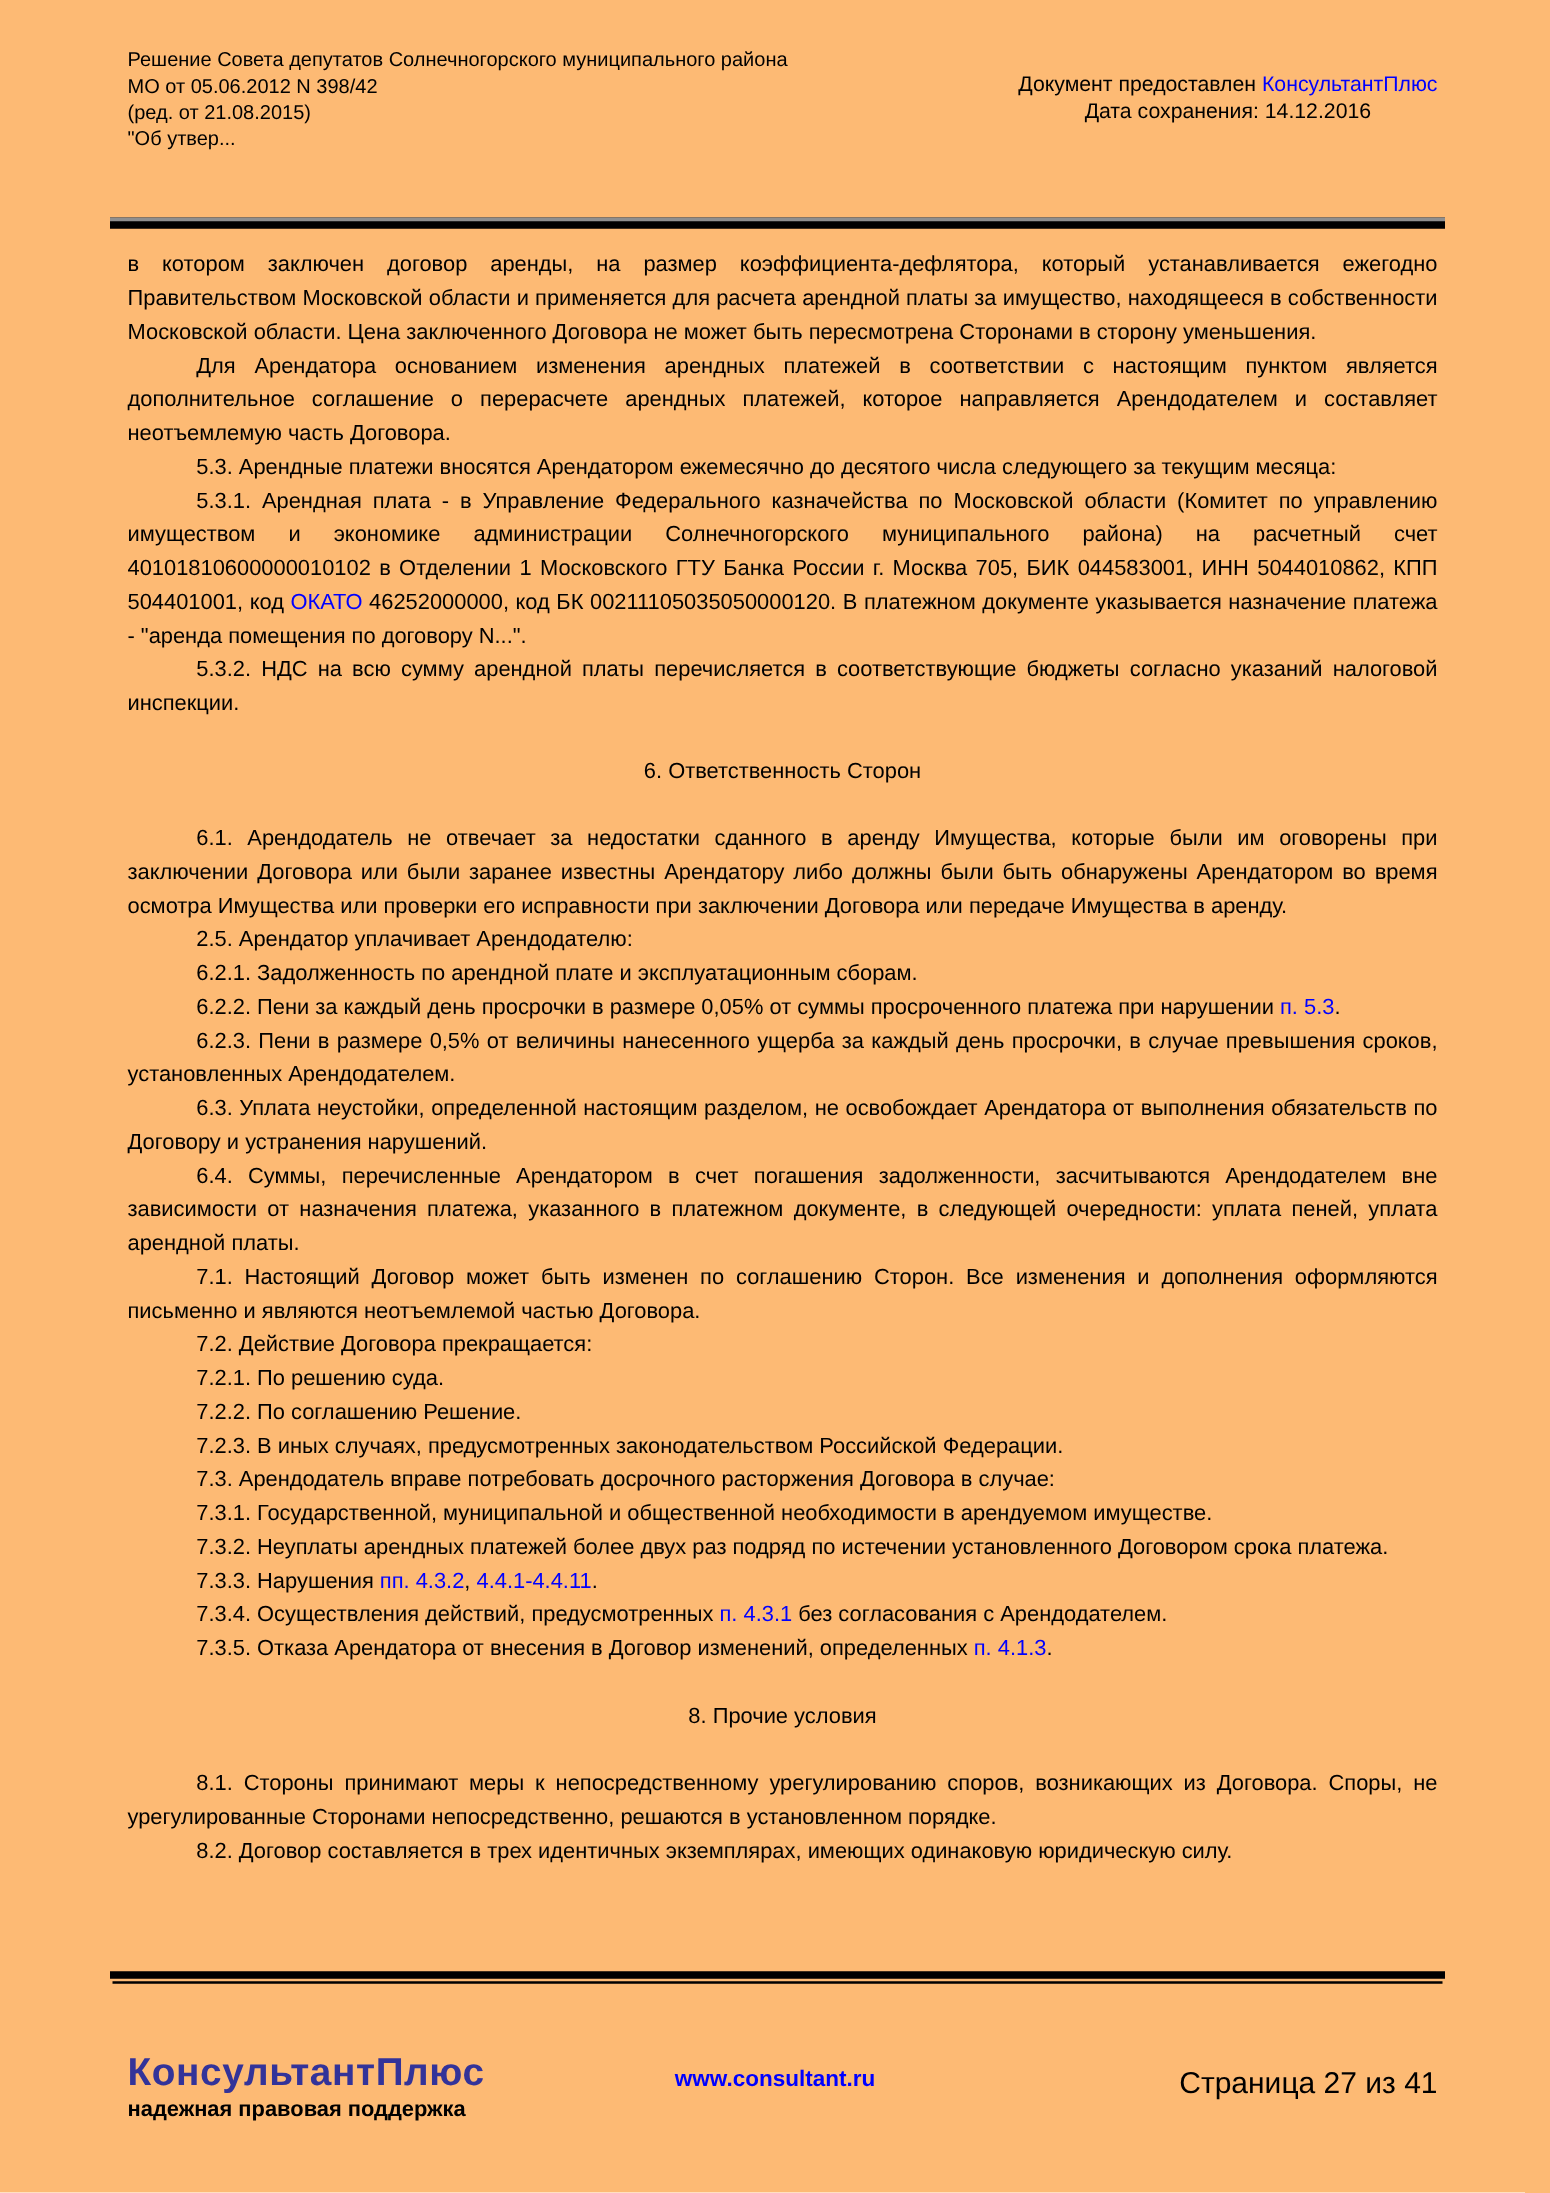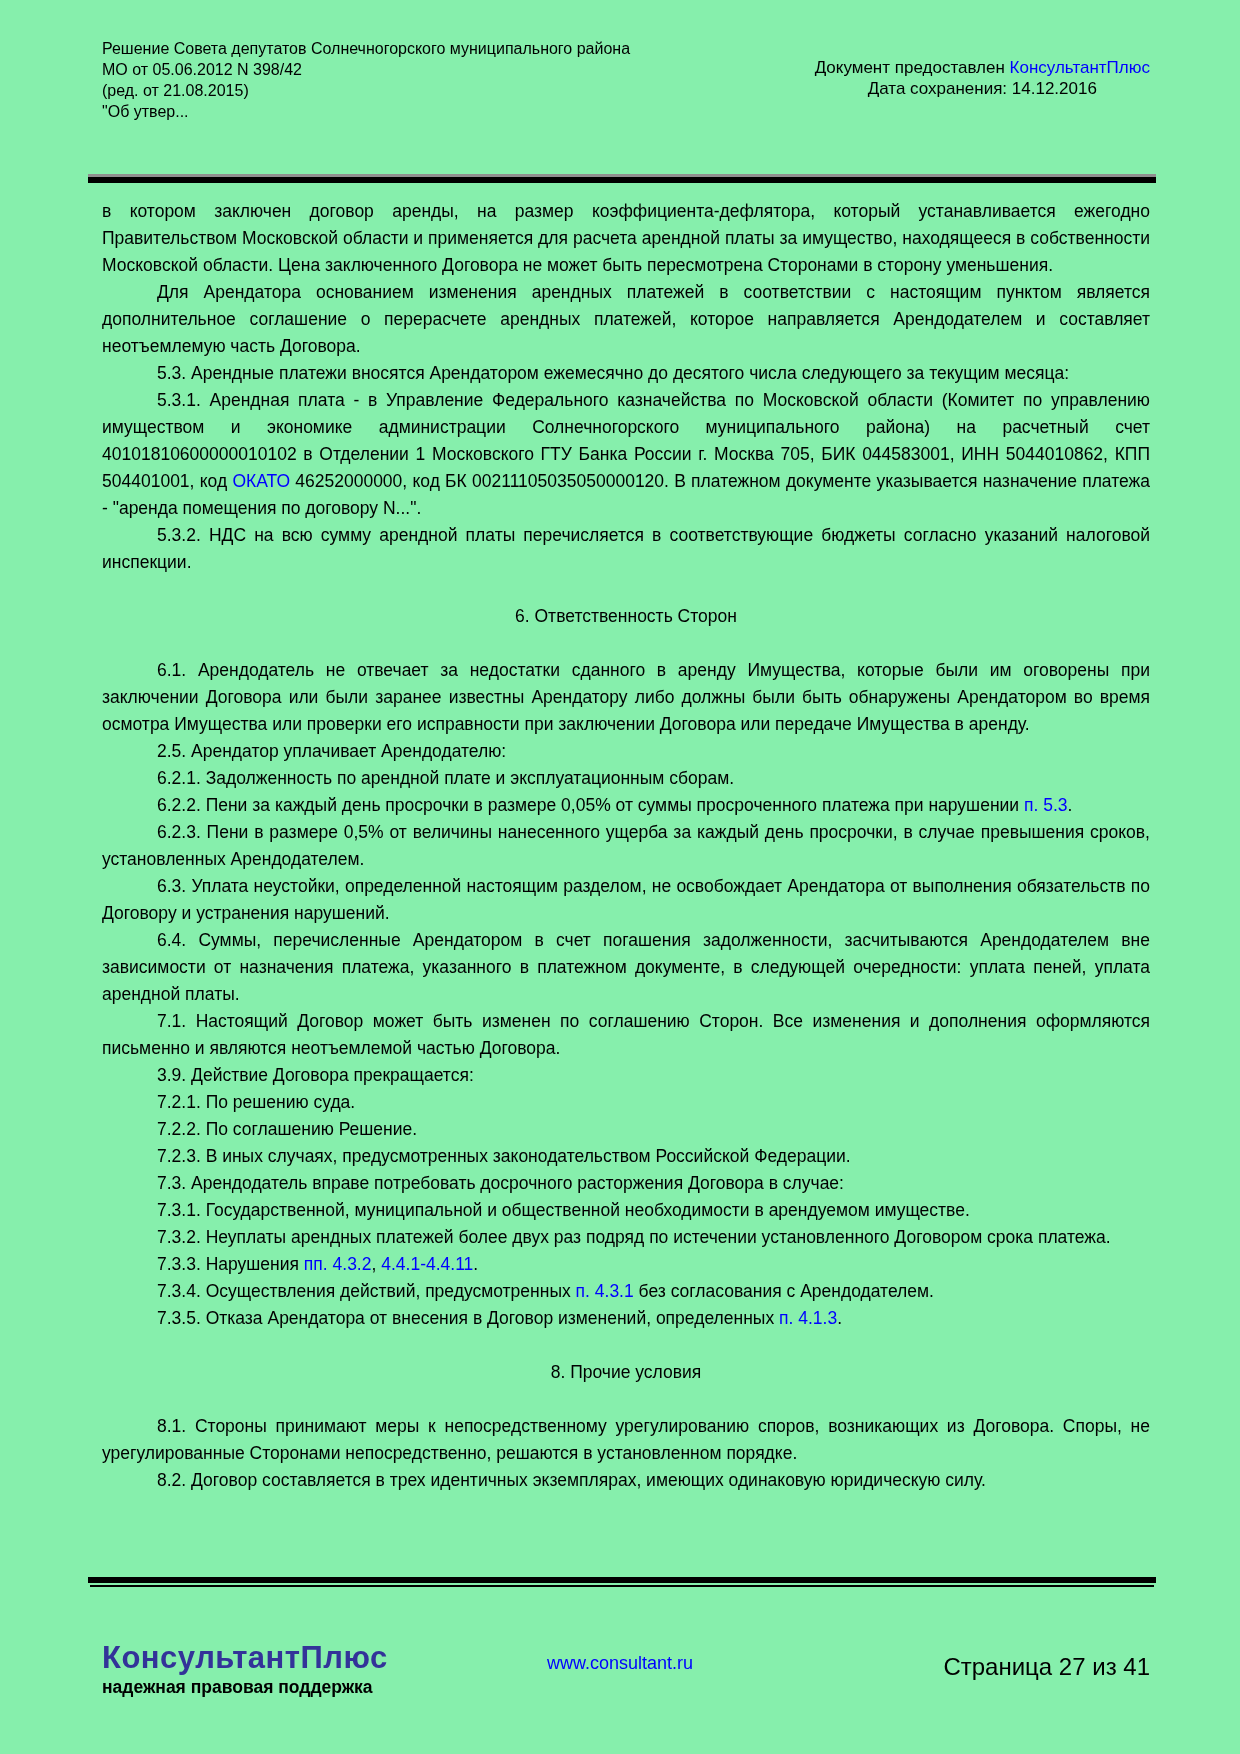--- a/index.html
+++ b/index.html
@@ -1,38 +1,38 @@
 <!DOCTYPE html>
 <html lang="ru" style="--link: #0000ff; --logo: #333399;"><head>
 <meta charset="utf-8">
 <style>
   html,body{margin:0;padding:0;background:#ffffff;}
   .page{
-    position:relative;width:1240px;height:1754px;background:#86efac;
+    position:relative;width:1240px;height:1754px;background:#fdba74;
     font-family:"Liberation Sans", sans-serif;color:#000;overflow:hidden;
   }
   
   .hdr{position:absolute;top:38px;left:102px;right:90px;display:flex;justify-content:space-between;}
   .hdr-left{font-size:16px;line-height:21px;max-width:620px;}
   .hdr-right{text-align:center;font-size:17px;line-height:21px;padding-top:19px;white-space:nowrap;}
   a.lnk{color:var(--link,#0000ff);text-decoration:none;cursor:pointer;}
   
   .rule-top{position:absolute;top:174px;left:88px;right:84px;height:6px;background:#000;border-top:3px solid #8f8f8f;}
   .rule-bottom{position:absolute;top:1577px;left:88px;right:84px;height:6px;background:#000;box-shadow:0 6px 0 -2px #000;}
   
   .doc-body{position:absolute;top:198px;left:102px;right:90px;font-size:17.5px;line-height:27px;text-align:justify;}
   .doc-body p{margin:0;}
   .doc-body p.indent{text-indent:55px;}
   .doc-body p.heading{text-align:center;text-indent:0;margin:27px 0;}
   .doc-body a.doc-link{color:var(--link,#0000ff);text-decoration:none;cursor:pointer;}
   
   .logo-block{position:absolute;left:102px;top:1641px;}
   .logo-title{font-size:31px;line-height:33px;font-weight:bold;color:var(--logo,#333399);letter-spacing:0.5px;}
   .logo-sub{font-size:17.5px;font-weight:bold;color:#000;margin-top:3px;}
-  .footer-url{position:absolute;left:0;right:0;top:1653px;text-align:center;font-size:18px;font-weight:normal;color:var(--link,#0000ff);text-decoration:none;}
+  .footer-url{position:absolute;left:0;right:0;top:1653px;text-align:center;font-size:18px;font-weight:bold;color:var(--link,#0000ff);text-decoration:none;}
   .footer-page{position:absolute;right:90px;top:1653px;font-size:24px;color:#000;}
 </style>
 </head>
 <body>
 
 <div class="page">
 
   <div class="hdr">
     <div class="hdr-left">
       <div>Решение Совета депутатов Солнечногорского муниципального района</div>
@@ -56,21 +56,21 @@
       <p class="indent"><span>5.3.2. НДС на всю сумму арендной платы перечисляется в соответствующие бюджеты согласно указаний налоговой инспекции.</span></p>
       <p class="heading">6. Ответственность Сторон</p>
       <p class="indent"><span>6.1. Арендодатель не отвечает за недостатки сданного в аренду Имущества, которые были им оговорены при заключении Договора или были заранее известны Арендатору либо должны были быть обнаружены Арендатором во время осмотра Имущества или проверки его исправности при заключении Договора или передаче Имущества в аренду.</span></p>
       <p class="indent"><span>2.5. Арендатор уплачивает Арендодателю:</span></p>
       <p class="indent"><span>6.2.1. Задолженность по арендной плате и эксплуатационным сборам.</span></p>
       <p class="indent"><span>6.2.2. Пени за каждый день просрочки в размере 0,05% от суммы просроченного платежа при нарушении </span><a href="#" class="doc-link">п. 5.3</a><span>.</span></p>
       <p class="indent"><span>6.2.3. Пени в размере 0,5% от величины нанесенного ущерба за каждый день просрочки, в случае превышения сроков, установленных Арендодателем.</span></p>
       <p class="indent"><span>6.3. Уплата неустойки, определенной настоящим разделом, не освобождает Арендатора от выполнения обязательств по Договору и устранения нарушений.</span></p>
       <p class="indent"><span>6.4. Суммы, перечисленные Арендатором в счет погашения задолженности, засчитываются Арендодателем вне зависимости от назначения платежа, указанного в платежном документе, в следующей очередности: уплата пеней, уплата арендной платы.</span></p>
       <p class="indent"><span>7.1. Настоящий Договор может быть изменен по соглашению Сторон. Все изменения и дополнения оформляются письменно и являются неотъемлемой частью Договора.</span></p>
-      <p class="indent"><span>3.9. Действие Договора прекращается:</span></p>
+      <p class="indent"><span>7.2. Действие Договора прекращается:</span></p>
       <p class="indent"><span>7.2.1. По решению суда.</span></p>
       <p class="indent"><span>7.2.2. По соглашению Решение.</span></p>
       <p class="indent"><span>7.2.3. В иных случаях, предусмотренных законодательством Российской Федерации.</span></p>
       <p class="indent"><span>7.3. Арендодатель вправе потребовать досрочного расторжения Договора в случае:</span></p>
       <p class="indent"><span>7.3.1. Государственной, муниципальной и общественной необходимости в арендуемом имуществе.</span></p>
       <p class="indent"><span>7.3.2. Неуплаты арендных платежей более двух раз подряд по истечении установленного Договором срока платежа.</span></p>
       <p class="indent"><span>7.3.3. Нарушения </span><a href="#" class="doc-link">пп. 4.3.2</a><span>, </span><a href="#" class="doc-link">4.4.1-4.4.11</a><span>.</span></p>
       <p class="indent"><span>7.3.4. Осуществления действий, предусмотренных </span><a href="#" class="doc-link">п. 4.3.1</a><span> без согласования с Арендодателем.</span></p>
       <p class="indent"><span>7.3.5. Отказа Арендатора от внесения в Договор изменений, определенных </span><a href="#" class="doc-link">п. 4.1.3</a><span>.</span></p>
       <p class="heading">8. Прочие условия</p>

